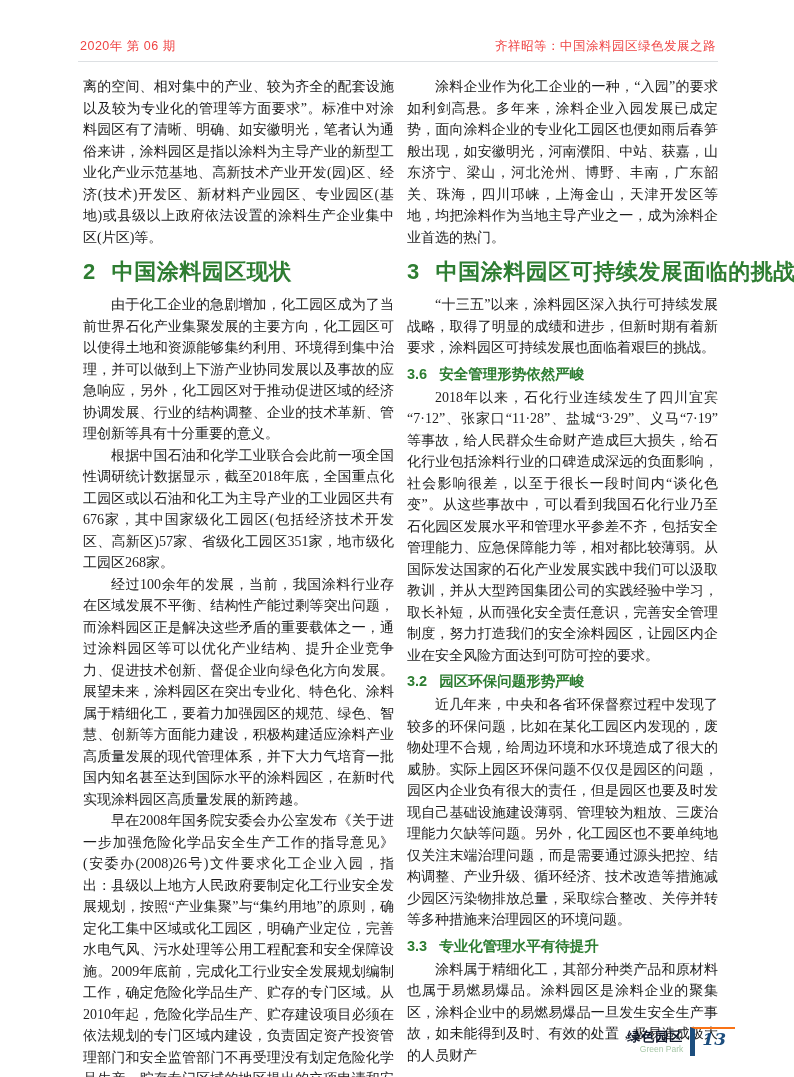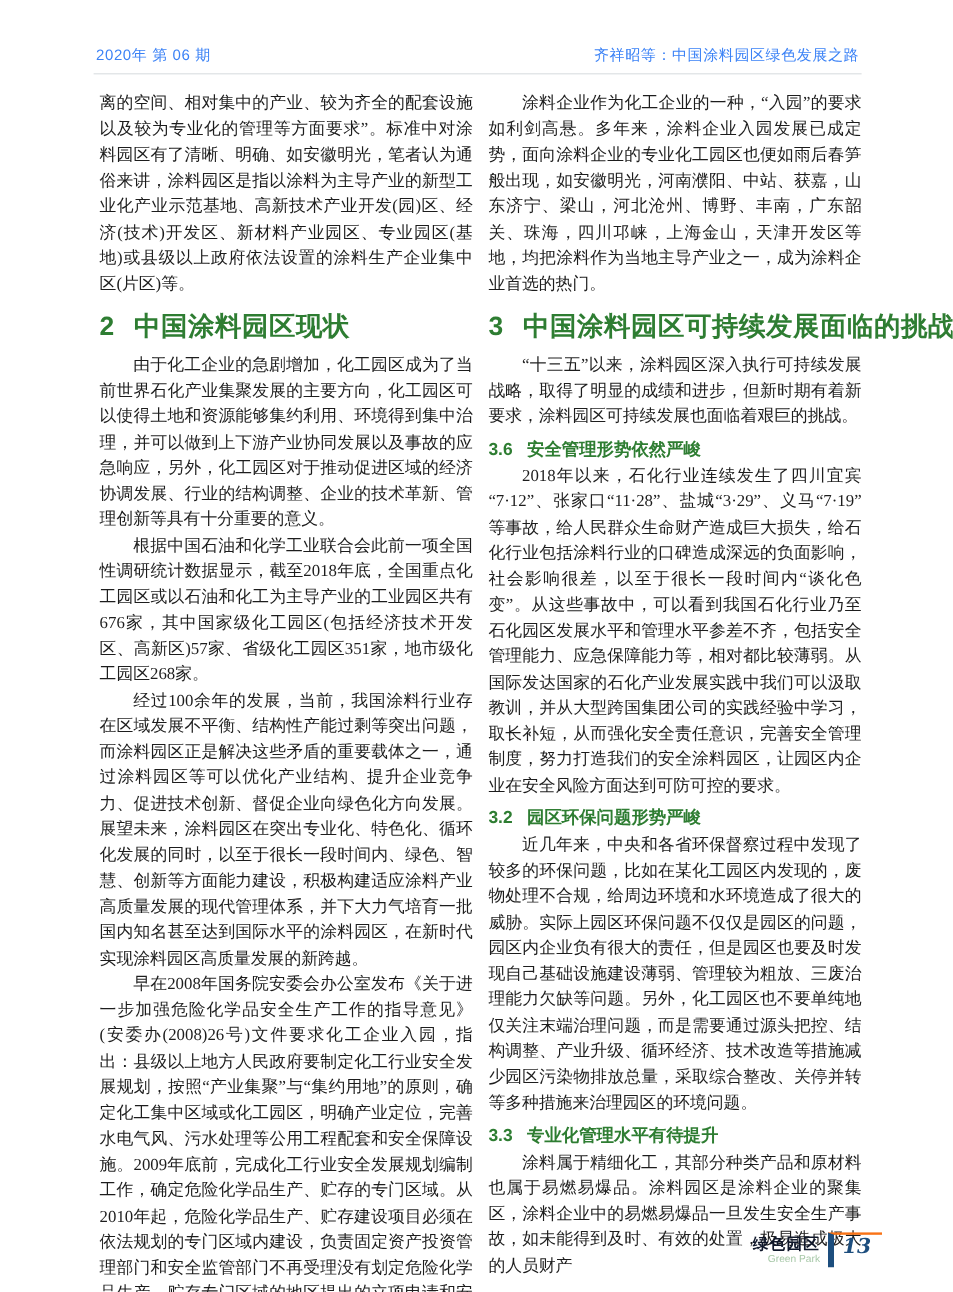--- a/index.html
+++ b/index.html
@@ -8,21 +8,21 @@
     width:794px;height:1077px;
     background:#ffffff;
     overflow:hidden;
     font-family:"Liberation Serif", serif;
   }
   
   .running-head{
     position:absolute;top:38px;left:80px;right:78px;
     display:flex;justify-content:space-between;align-items:baseline;
     font-family:"Liberation Sans", sans-serif;
-    font-size:12.5px;color:#3b82f6;letter-spacing:.5px;
+    font-size:12.5px;color:#ef4444;letter-spacing:.5px;
   }
   .head-rule{
     position:absolute;top:61px;left:78px;right:76px;
     border-top:1px solid #dde0e3;
   }
   
   .body-cols{
     position:absolute;top:76px;left:83px;right:76px;
     display:flex;gap:13px;
   }
@@ -89,21 +89,21 @@
 
   <div class="body-cols">
 
     <div class="col">
       <p>离的空间、相对集中的产业、较为齐全的配套设施以及较为专业化的管理等方面要求”。标准中对涂料园区有了清晰、明确、如安徽明光，笔者认为通俗来讲，涂料园区是指以涂料为主导产业的新型工业化产业示范基地、高新技术产业开发(园)区、经济(技术)开发区、新材料产业园区、专业园区(基地)或县级以上政府依法设置的涂料生产企业集中区(片区)等。</p>
       <h2 class="sec">
         <span class="num">2</span><span>中国涂料园区现状</span>
       </h2>
       <p class="indent">由于化工企业的急剧增加，化工园区成为了当前世界石化产业集聚发展的主要方向，化工园区可以使得土地和资源能够集约利用、环境得到集中治理，并可以做到上下游产业协同发展以及事故的应急响应，另外，化工园区对于推动促进区域的经济协调发展、行业的结构调整、企业的技术革新、管理创新等具有十分重要的意义。</p>
       <p class="indent">根据中国石油和化学工业联合会此前一项全国性调研统计数据显示，截至2018年底，全国重点化工园区或以石油和化工为主导产业的工业园区共有676家，其中国家级化工园区(包括经济技术开发区、高新区)57家、省级化工园区351家，地市级化工园区268家。</p>
-      <p class="indent">经过100余年的发展，当前，我国涂料行业存在区域发展不平衡、结构性产能过剩等突出问题，而涂料园区正是解决这些矛盾的重要载体之一，通过涂料园区等可以优化产业结构、提升企业竞争力、促进技术创新、督促企业向绿色化方向发展。展望未来，涂料园区在突出专业化、特色化、循环化发展的同时，以至于很长一段时间内、绿色、智慧、创新等方面能力建设，积极构建适应涂料产业高质量发展的现代管理体系，并下大力气培育一批国内知名甚至达到国际水平的涂料园区，在新时代实现涂料园区高质量发展的新跨越。</p>
+      <p class="indent">经过100余年的发展，当前，我国涂料行业存在区域发展不平衡、结构性产能过剩等突出问题，而涂料园区正是解决这些矛盾的重要载体之一，通过涂料园区等可以优化产业结构、提升企业竞争力、促进技术创新、督促企业向绿色化方向发展。展望未来，涂料园区在突出专业化、特色化、涂料属于精细化工，要着力加强园区的规范、绿色、智慧、创新等方面能力建设，积极构建适应涂料产业高质量发展的现代管理体系，并下大力气培育一批国内知名甚至达到国际水平的涂料园区，在新时代实现涂料园区高质量发展的新跨越。</p>
       <p class="indent">早在2008年国务院安委会办公室发布《关于进一步加强危险化学品安全生产工作的指导意见》(安委办(2008)26号)文件要求化工企业入园，指出：县级以上地方人民政府要制定化工行业安全发展规划，按照“产业集聚”与“集约用地”的原则，确定化工集中区域或化工园区，明确产业定位，完善水电气风、污水处理等公用工程配套和安全保障设施。2009年底前，完成化工行业安全发展规划编制工作，确定危险化学品生产、贮存的专门区域。从2010年起，危险化学品生产、贮存建设项目必须在依法规划的专门区域内建设，负责固定资产投资管理部门和安全监管部门不再受理没有划定危险化学品生产、贮存专门区域的地区提出的立项申请和安全审查申请。要通过财政、税收、差别水电价等经济手段，引导和推动企业结构调整、产业升级和技术进步。新的化工建设项目必须进入产业集</p>
     </div>
 
     <div class="col">
       <p class="indent">涂料企业作为化工企业的一种，“入园”的要求如利剑高悬。多年来，涂料企业入园发展已成定势，面向涂料企业的专业化工园区也便如雨后春笋般出现，如安徽明光，河南濮阳、中站、获嘉，山东济宁、梁山，河北沧州、博野、丰南，广东韶关、珠海，四川邛崃，上海金山，天津开发区等地，均把涂料作为当地主导产业之一，成为涂料企业首选的热门。</p>
       <h2 class="sec">
         <span class="num">3</span><span>中国涂料园区可持续发展面临的挑战</span>
       </h2>
       <p class="indent">“十三五”以来，涂料园区深入执行可持续发展战略，取得了明显的成绩和进步，但新时期有着新要求，涂料园区可持续发展也面临着艰巨的挑战。</p>
       <h3 class="subsec">

